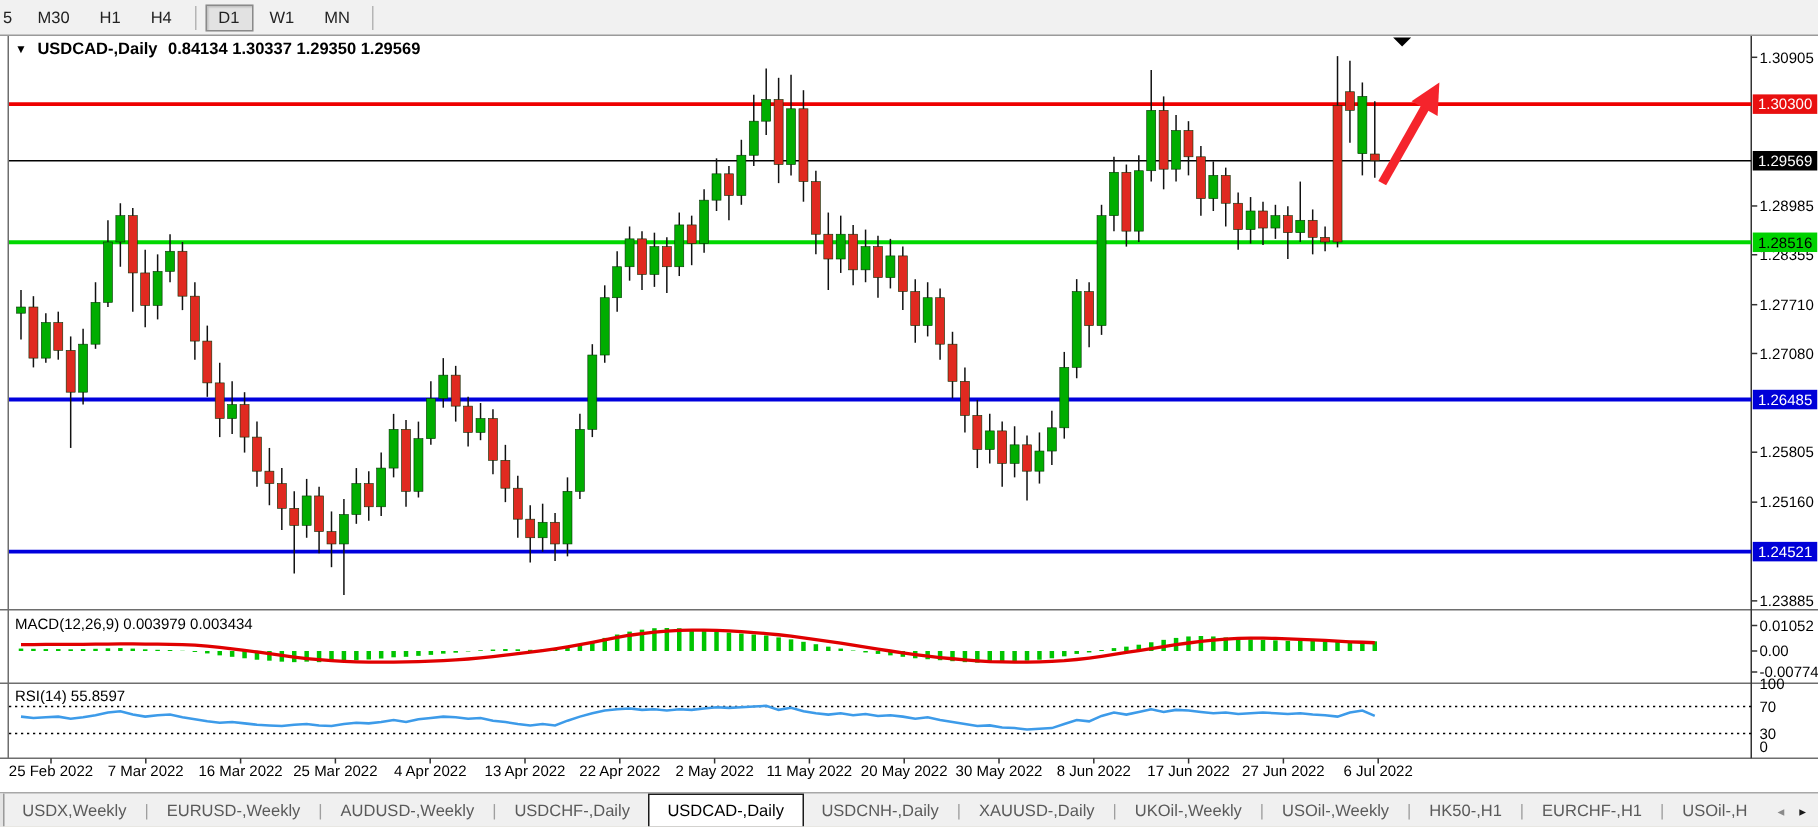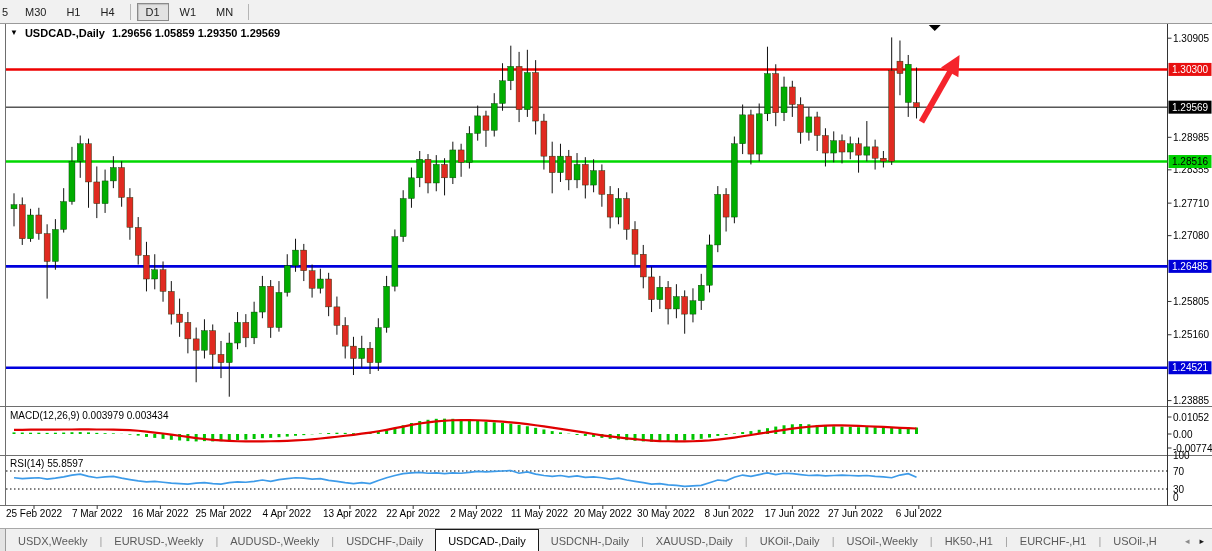--- a/index.html
+++ b/index.html
@@ -478,38 +478,38 @@
         <line x1="855.6" y1="505.5" x2="855.6" y2="509" stroke="#333"></line>
         <text x="855.6" y="517" font-size="10" fill="#000" text-anchor="middle">27 Jun 2022</text>
         <line x1="918.8000000000001" y1="505.5" x2="918.8000000000001" y2="509" stroke="#333"></line>
         <text x="918.8000000000001" y="517" font-size="10" fill="#000" text-anchor="middle">6 Jul 2022</text>
       </g>
     </svg>
 
   <div class="chart-title">
     <span class="dd">▼</span>
     <span>USDCAD-,Daily</span>
-    <span>1.29656 1.05859 1.29350 1.29569</span>
+    <span>0.84134 1.30337 1.29350 1.29569</span>
   </div>
 
   <div class="tabbar" id="tabbar">
       <div class="tab-edge"></div>
       <div class="tab">USDX,Weekly</div>
       <div class="tab-sep">|</div>
       <div class="tab">EURUSD-,Weekly</div>
       <div class="tab-sep">|</div>
       <div class="tab">AUDUSD-,Weekly</div>
       <div class="tab-sep">|</div>
       <div class="tab">USDCHF-,Daily</div>
       <div class="tab active">USDCAD-,Daily</div>
       <div class="tab">USDCNH-,Daily</div>
       <div class="tab-sep">|</div>
       <div class="tab">XAUUSD-,Daily</div>
       <div class="tab-sep">|</div>
-      <div class="tab">UKOil-,Daily</div>
+      <div class="tab">UKOil-,Weekly</div>
       <div class="tab-sep">|</div>
       <div class="tab">USOil-,Weekly</div>
       <div class="tab-sep">|</div>
       <div class="tab">HK50-,H1</div>
       <div class="tab-sep">|</div>
       <div class="tab">EURCHF-,H1</div>
       <div class="tab-sep">|</div>
       <div class="tab">USOil-,H</div>
       <div class="tab-scroll">
         <span class="left">◂</span>

